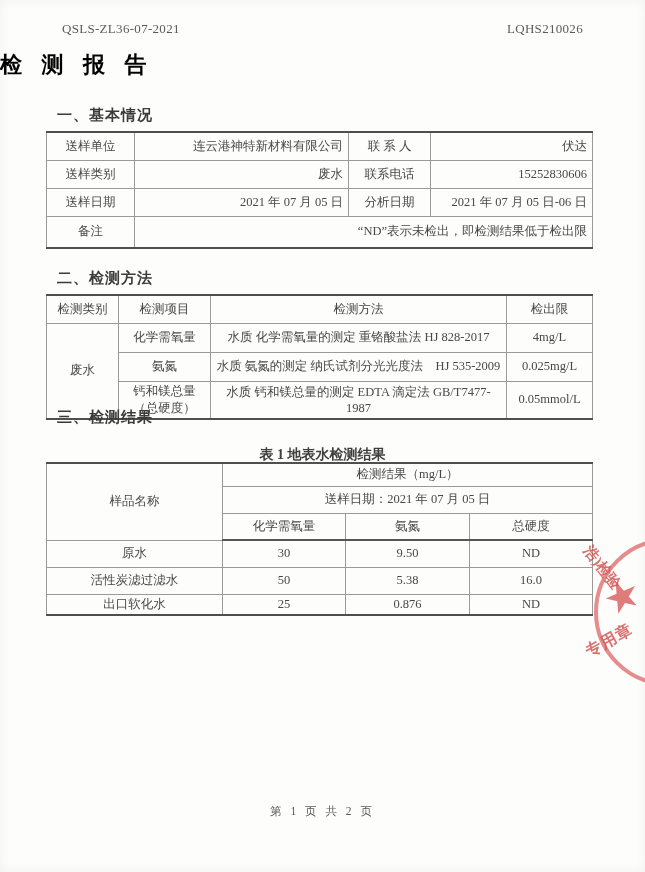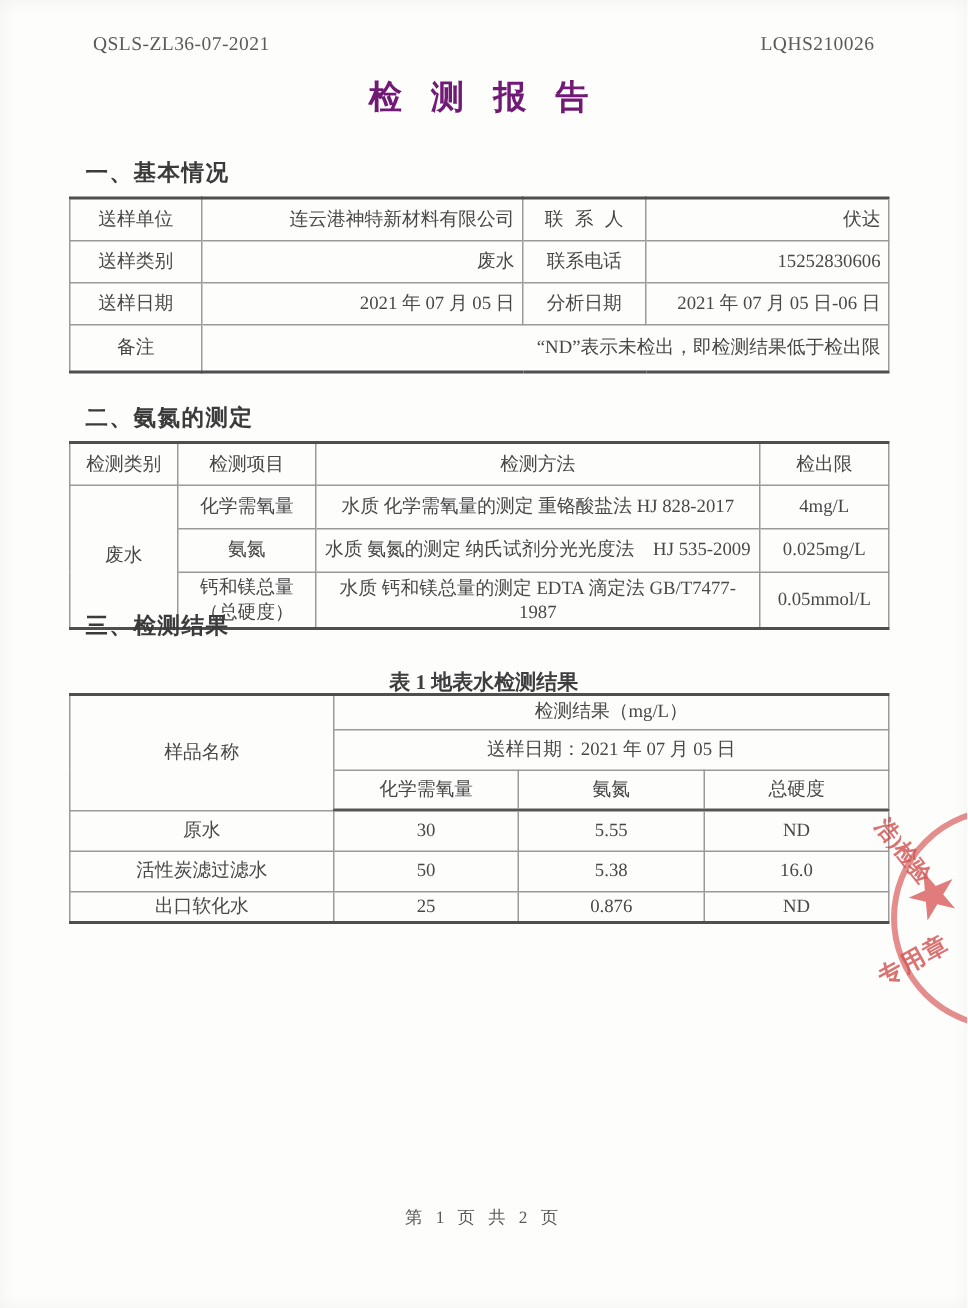--- a/index.html
+++ b/index.html
@@ -6,22 +6,22 @@
   .page {
     position:relative; width:645px; height:872px;
     background:#fdfdfc;
     font-family:"Liberation Serif","DejaVu Serif",serif;
     color:#454545; overflow:hidden;
     box-shadow: inset 0 0 12px rgba(0,0,0,0.05);
   }
   .abs { position:absolute; }
   .doc-code { font-size:13px; color:#5a5a5a; letter-spacing:0.3px; }
   .report-title {
-    left:0; right:0; top:50px; text-align:center;
-    font-size:22px; font-weight:bold; color:#701a75; letter-spacing:7px;
+    left:0; right:0; top:50px; text-align:left;
+    font-size:22px; font-weight:bold; color:#000000; letter-spacing:7px;
   }
   .section-heading {
     left:57px; font-size:15px; font-weight:bold; color:#3b3b3b; letter-spacing:1px;
   }
   table.rpt {
     position:absolute; border-collapse:collapse; table-layout:fixed;
     font-size:12.5px; color:#484848;
     border-top:2px solid #4f4f4f; border-bottom:2px solid #4f4f4f;
   }
   table.rpt td {
@@ -65,21 +65,21 @@
   <div class="abs section-heading" style="top:106px;">一、基本情况</div>
 
   <table class="rpt" style="left:46px; top:131px; width:546px;">
     <colgroup>
         <col style="width:88px">
         <col style="width:214px">
         <col style="width:82px">
         <col style="width:162px">
       </colgroup>
     <tbody>
-        <tr style="height:28px;font-family:Liberation Mono, monospace;">
+        <tr style="height:28px;">
       <td>送样单位</td>
       <td class="val">连云港神特新材料有限公司</td>
       <td>联 系 人</td>
       <td class="val">伏达</td>
     </tr>
     <tr style="height:28px;">
       <td>送样类别</td>
       <td class="val">废水</td>
       <td>联系电话</td>
       <td class="val">15252830606</td>
@@ -90,21 +90,21 @@
       <td>分析日期</td>
       <td class="val">2021 年 07 月 05 日-06 日</td>
     </tr>
     <tr style="height:32px;padding-left:32px;">
       <td>备注</td>
       <td class="val" colspan="3">“ND”表示未检出，即检测结果低于检出限</td>
     </tr>
   </tbody>
     </table>
 
-  <div class="abs section-heading" style="top:269px;">二、氨氮的测定</div>
+  <div class="abs section-heading" style="top:269px;">二、检测方法</div>
 
   <table class="rpt" style="left:46px; top:294px; width:546px;">
     <colgroup>
         <col style="width:72px">
         <col style="width:92px">
         <col style="width:296px">
         <col style="width:86px">
       </colgroup>
     <tbody>
         <tr style="height:28px;padding-left:24px;">
@@ -151,21 +151,21 @@
       <td colspan="3">送样日期：2021 年 07 月 05 日</td>
     </tr>
     <tr style="height:27px;">
       <td class="subhead">化学需氧量</td>
       <td class="subhead">氨氮</td>
       <td class="subhead">总硬度</td>
     </tr>
     <tr style="height:27px;">
       <td>原水</td>
       <td>30</td>
-      <td>5.55</td>
+      <td>9.50</td>
       <td>ND</td>
     </tr>
     <tr style="height:27px;">
       <td>活性炭滤过滤水</td>
       <td>50</td>
       <td>5.38</td>
       <td>16.0</td>
     </tr>
     <tr style="height:17px;">
       <td>出口软化水</td>

